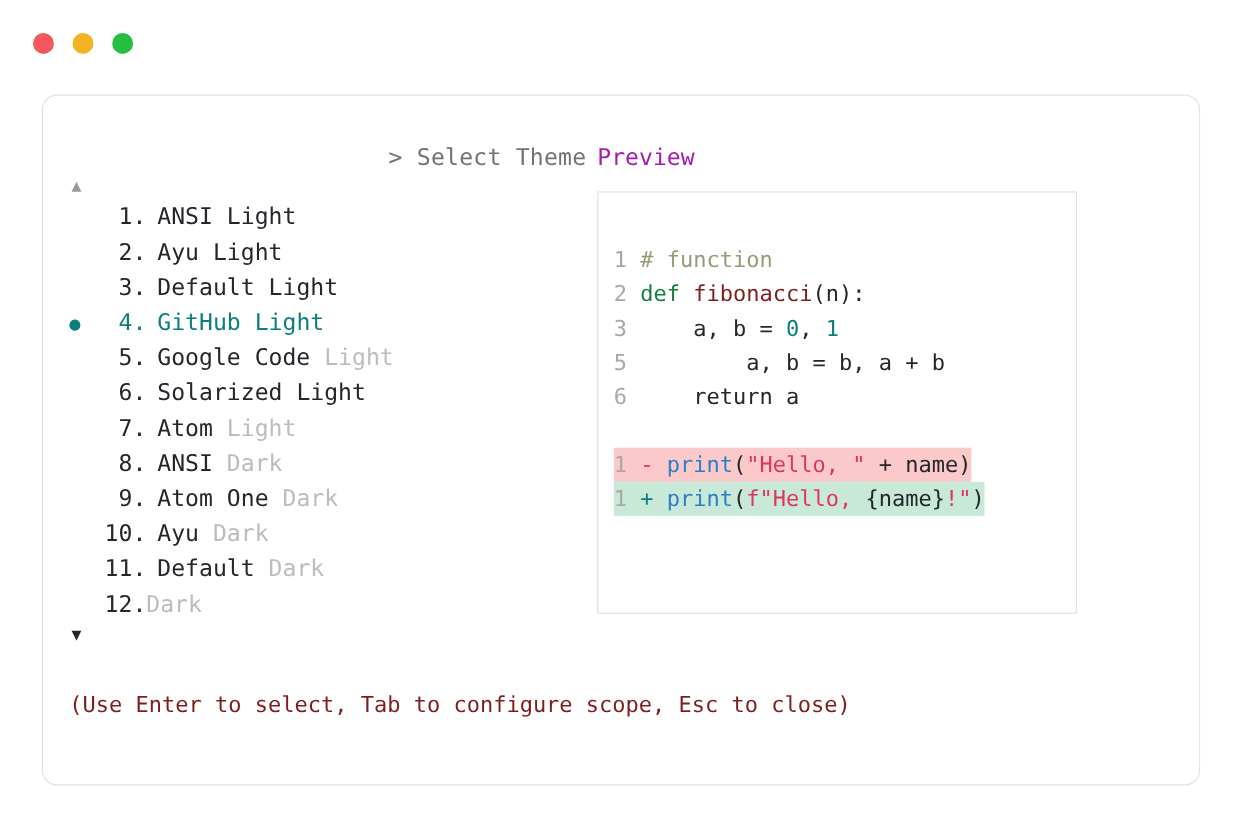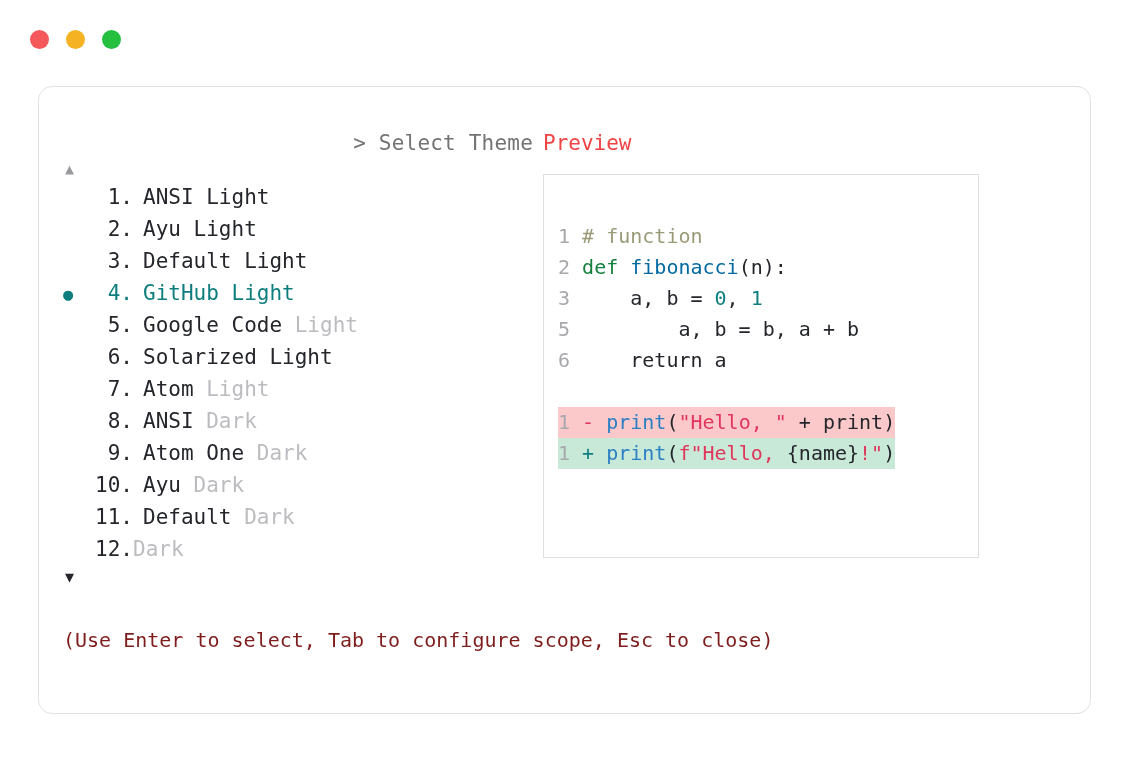--- a/index.html
+++ b/index.html
@@ -135,21 +135,21 @@
   .right-pane {
     position: absolute;
     left: 504px;
     top: 42px;
     width: 520px;
   }
 
   .preview-label {
     font-size: 21px;
     line-height: 28px;
-    color: #ef4444;
+    color: #a21caf;
     margin-bottom: 17px;
     white-space: pre;
   }
 
   .preview-box {
     box-sizing: border-box;
     width: 436px;
     height: 384px;
     border: 1.5px solid #dfdfe2;
     background: #ffffff;
@@ -165,21 +165,21 @@
     display: block;
     width: fit-content;
   }
 
   .ln {
     color: #a8a8ac;
   }
 
   .tok-comment { color: #9a9a78; }
   .tok-kw      { color: #15803d; }
-  .tok-fn      { color: #0369a1; }
+  .tok-fn      { color: #7f1d1d; }
   .tok-num     { color: #0d7d7d; }
   .tok-builtin { color: #2b7fc4; }
   .tok-str     { color: #e0355c; }
   .tok-plain   { color: #24262b; }
 
   .gap-line { height: 31px; }
 
   .diff-line { display: block; width: fit-content; }
   .diff-line.minus { background: #fbc9c9; }
   .diff-line.plus  { background: #c8e9d7; }
@@ -227,20 +227,20 @@
     <div class="right-pane">
       <div class="preview-label">Preview</div>
       <div class="preview-box">
         <div id="code-body">
             <div class="code-line"><span class="ln">1</span><span class="tok-comment"> # function</span></div>
             <div class="code-line"><span class="ln">2</span><span class="tok-kw"> def </span><span class="tok-fn">fibonacci</span><span class="tok-plain">(n):</span></div>
             <div class="code-line"><span class="ln">3</span><span class="tok-plain">     a, b = </span><span class="tok-num">0</span><span class="tok-plain">, </span><span class="tok-num">1</span></div>
             <div class="code-line"><span class="ln">5</span><span class="tok-plain">         a, b = b, a + b</span></div>
             <div class="code-line"><span class="ln">6</span><span class="tok-plain">     return a</span></div>
             <div class="gap-line"></div>
-            <div class="code-line diff-line minus"><span class="ln">1</span><span class="diff-sign-minus"> - </span><span class="tok-builtin">print</span><span class="tok-plain">(</span><span class="tok-str">"Hello, "</span><span class="tok-plain"> + print)</span></div>
+            <div class="code-line diff-line minus"><span class="ln">1</span><span class="diff-sign-minus"> - </span><span class="tok-builtin">print</span><span class="tok-plain">(</span><span class="tok-str">"Hello, "</span><span class="tok-plain"> + name)</span></div>
             <div class="code-line diff-line plus"><span class="ln">1</span><span class="diff-sign-plus"> + </span><span class="tok-builtin">print</span><span class="tok-plain">(</span><span class="tok-str">f"Hello, </span><span class="tok-plain">{name}</span><span class="tok-str">!"</span><span class="tok-plain">)</span></div>
           </div>
       </div>
     </div>
 
   </div>
 </div>
 
 </body></html>

